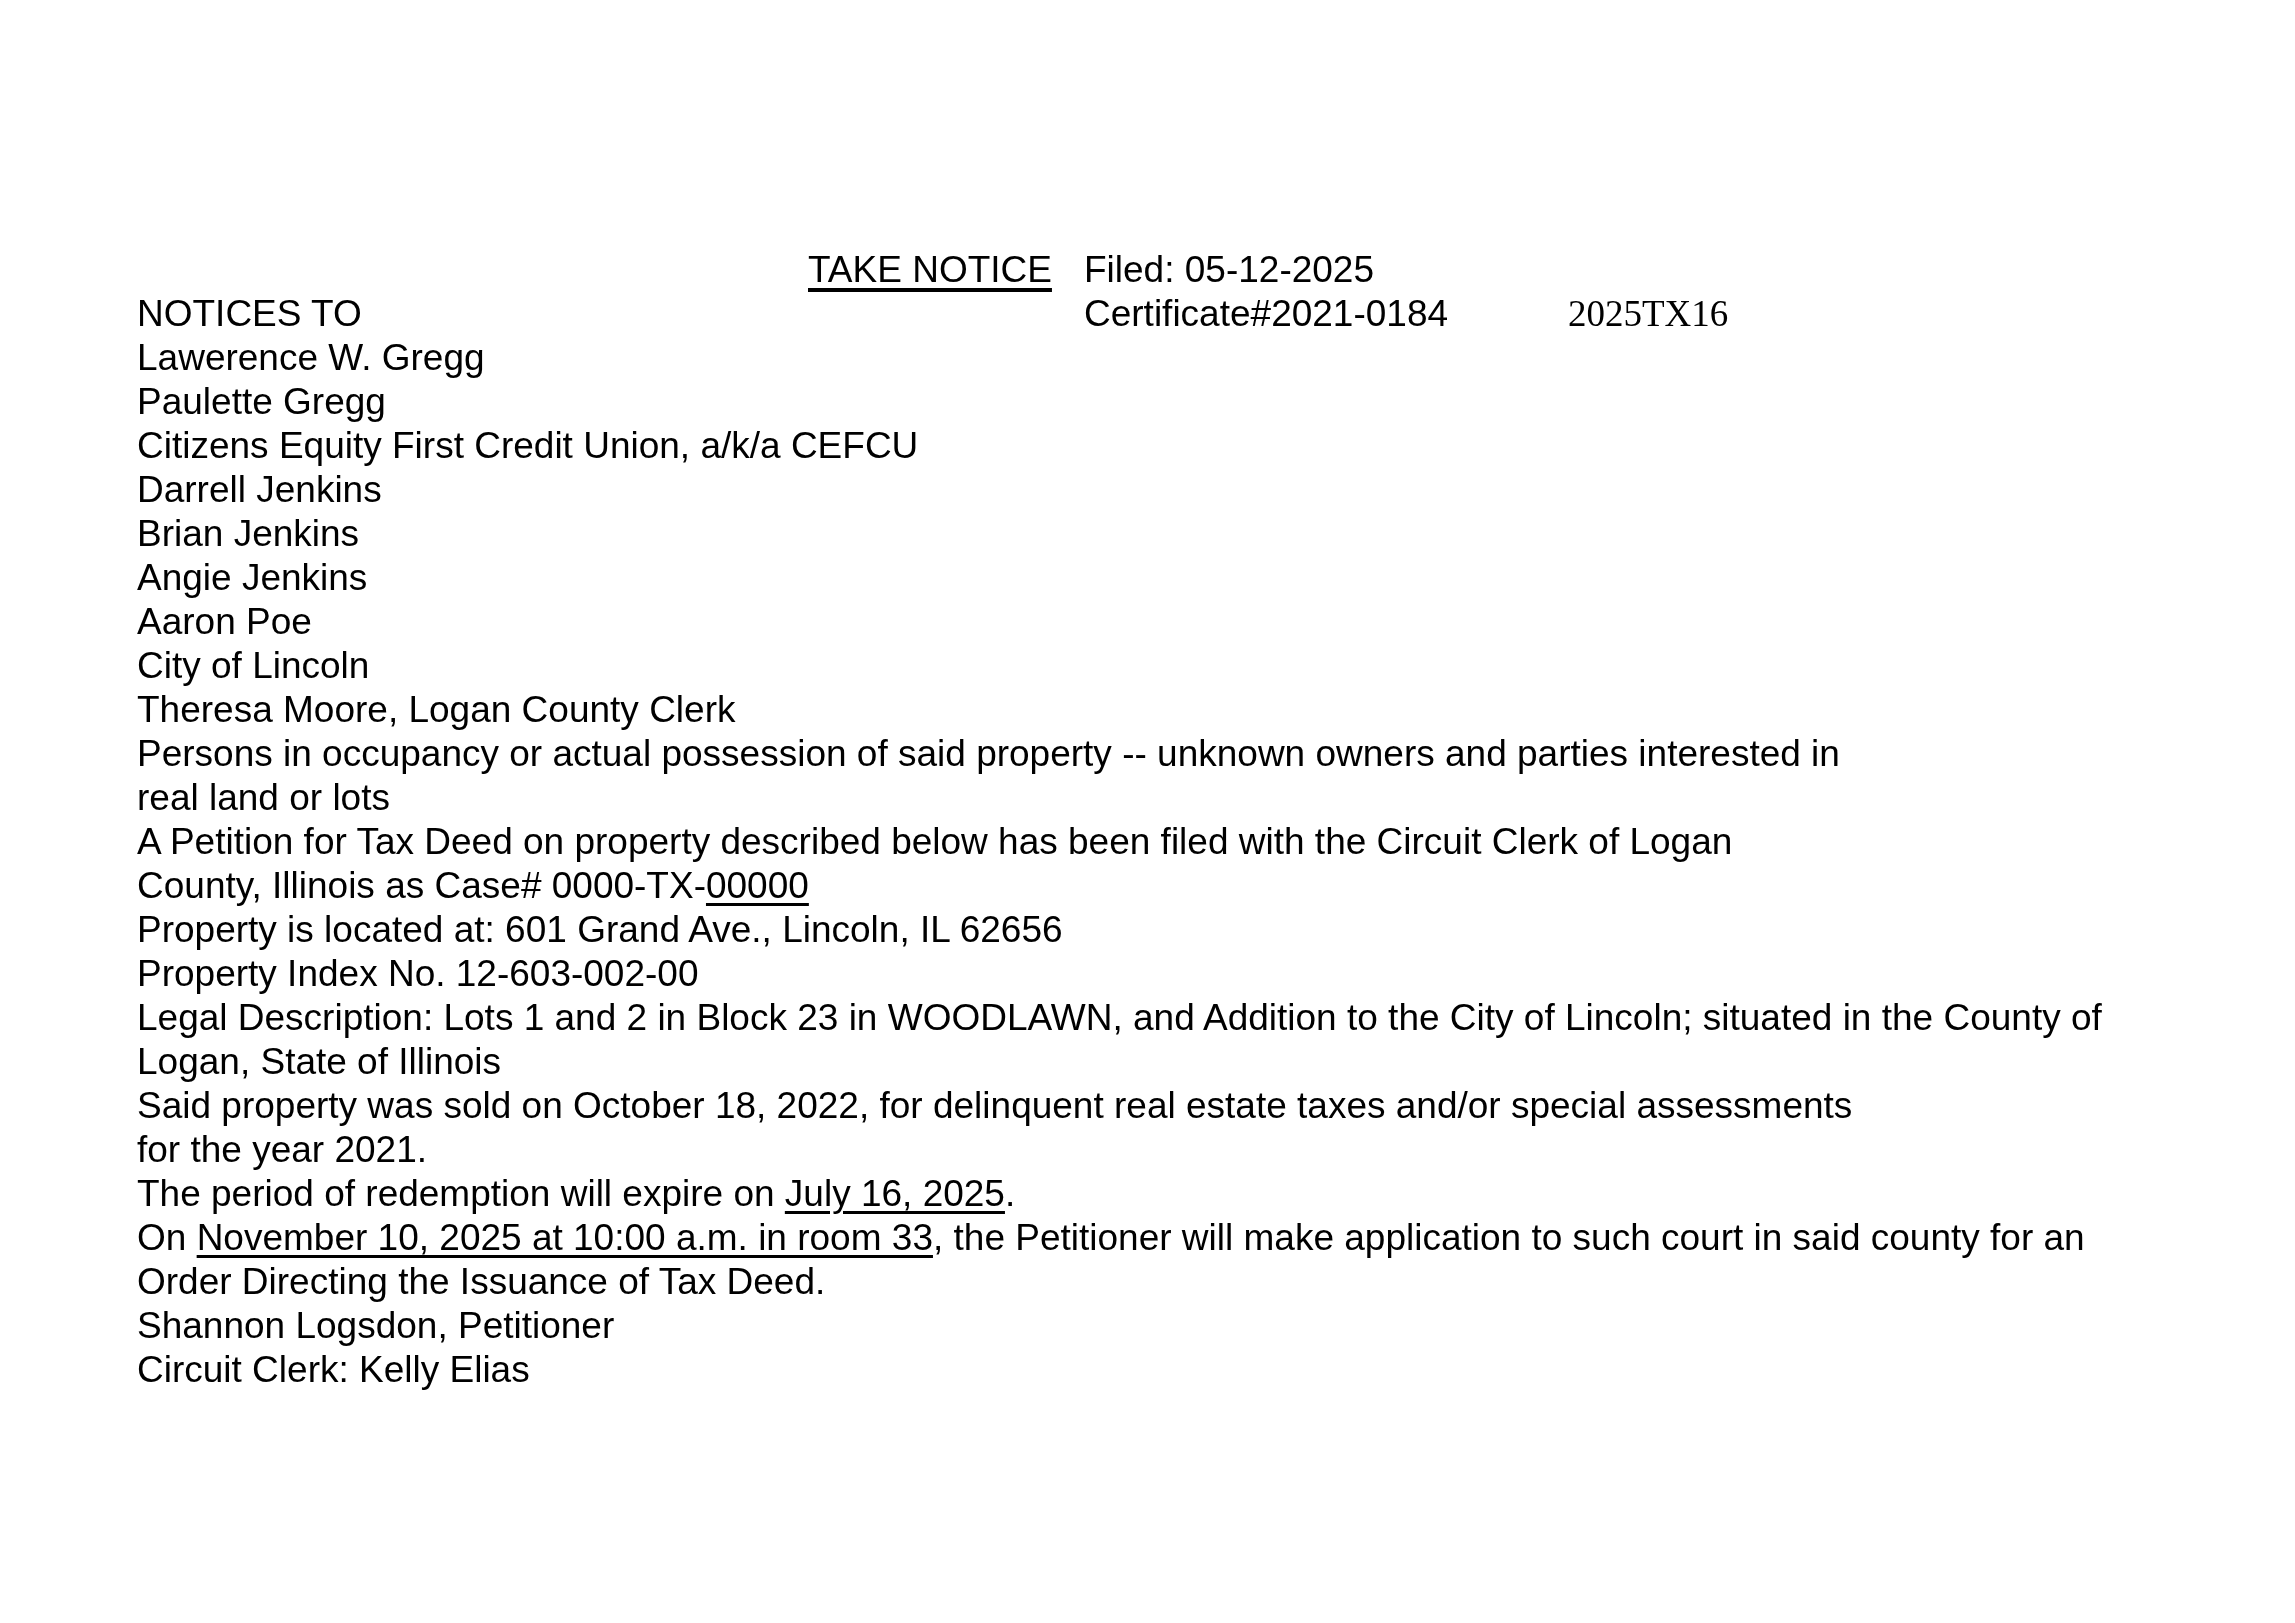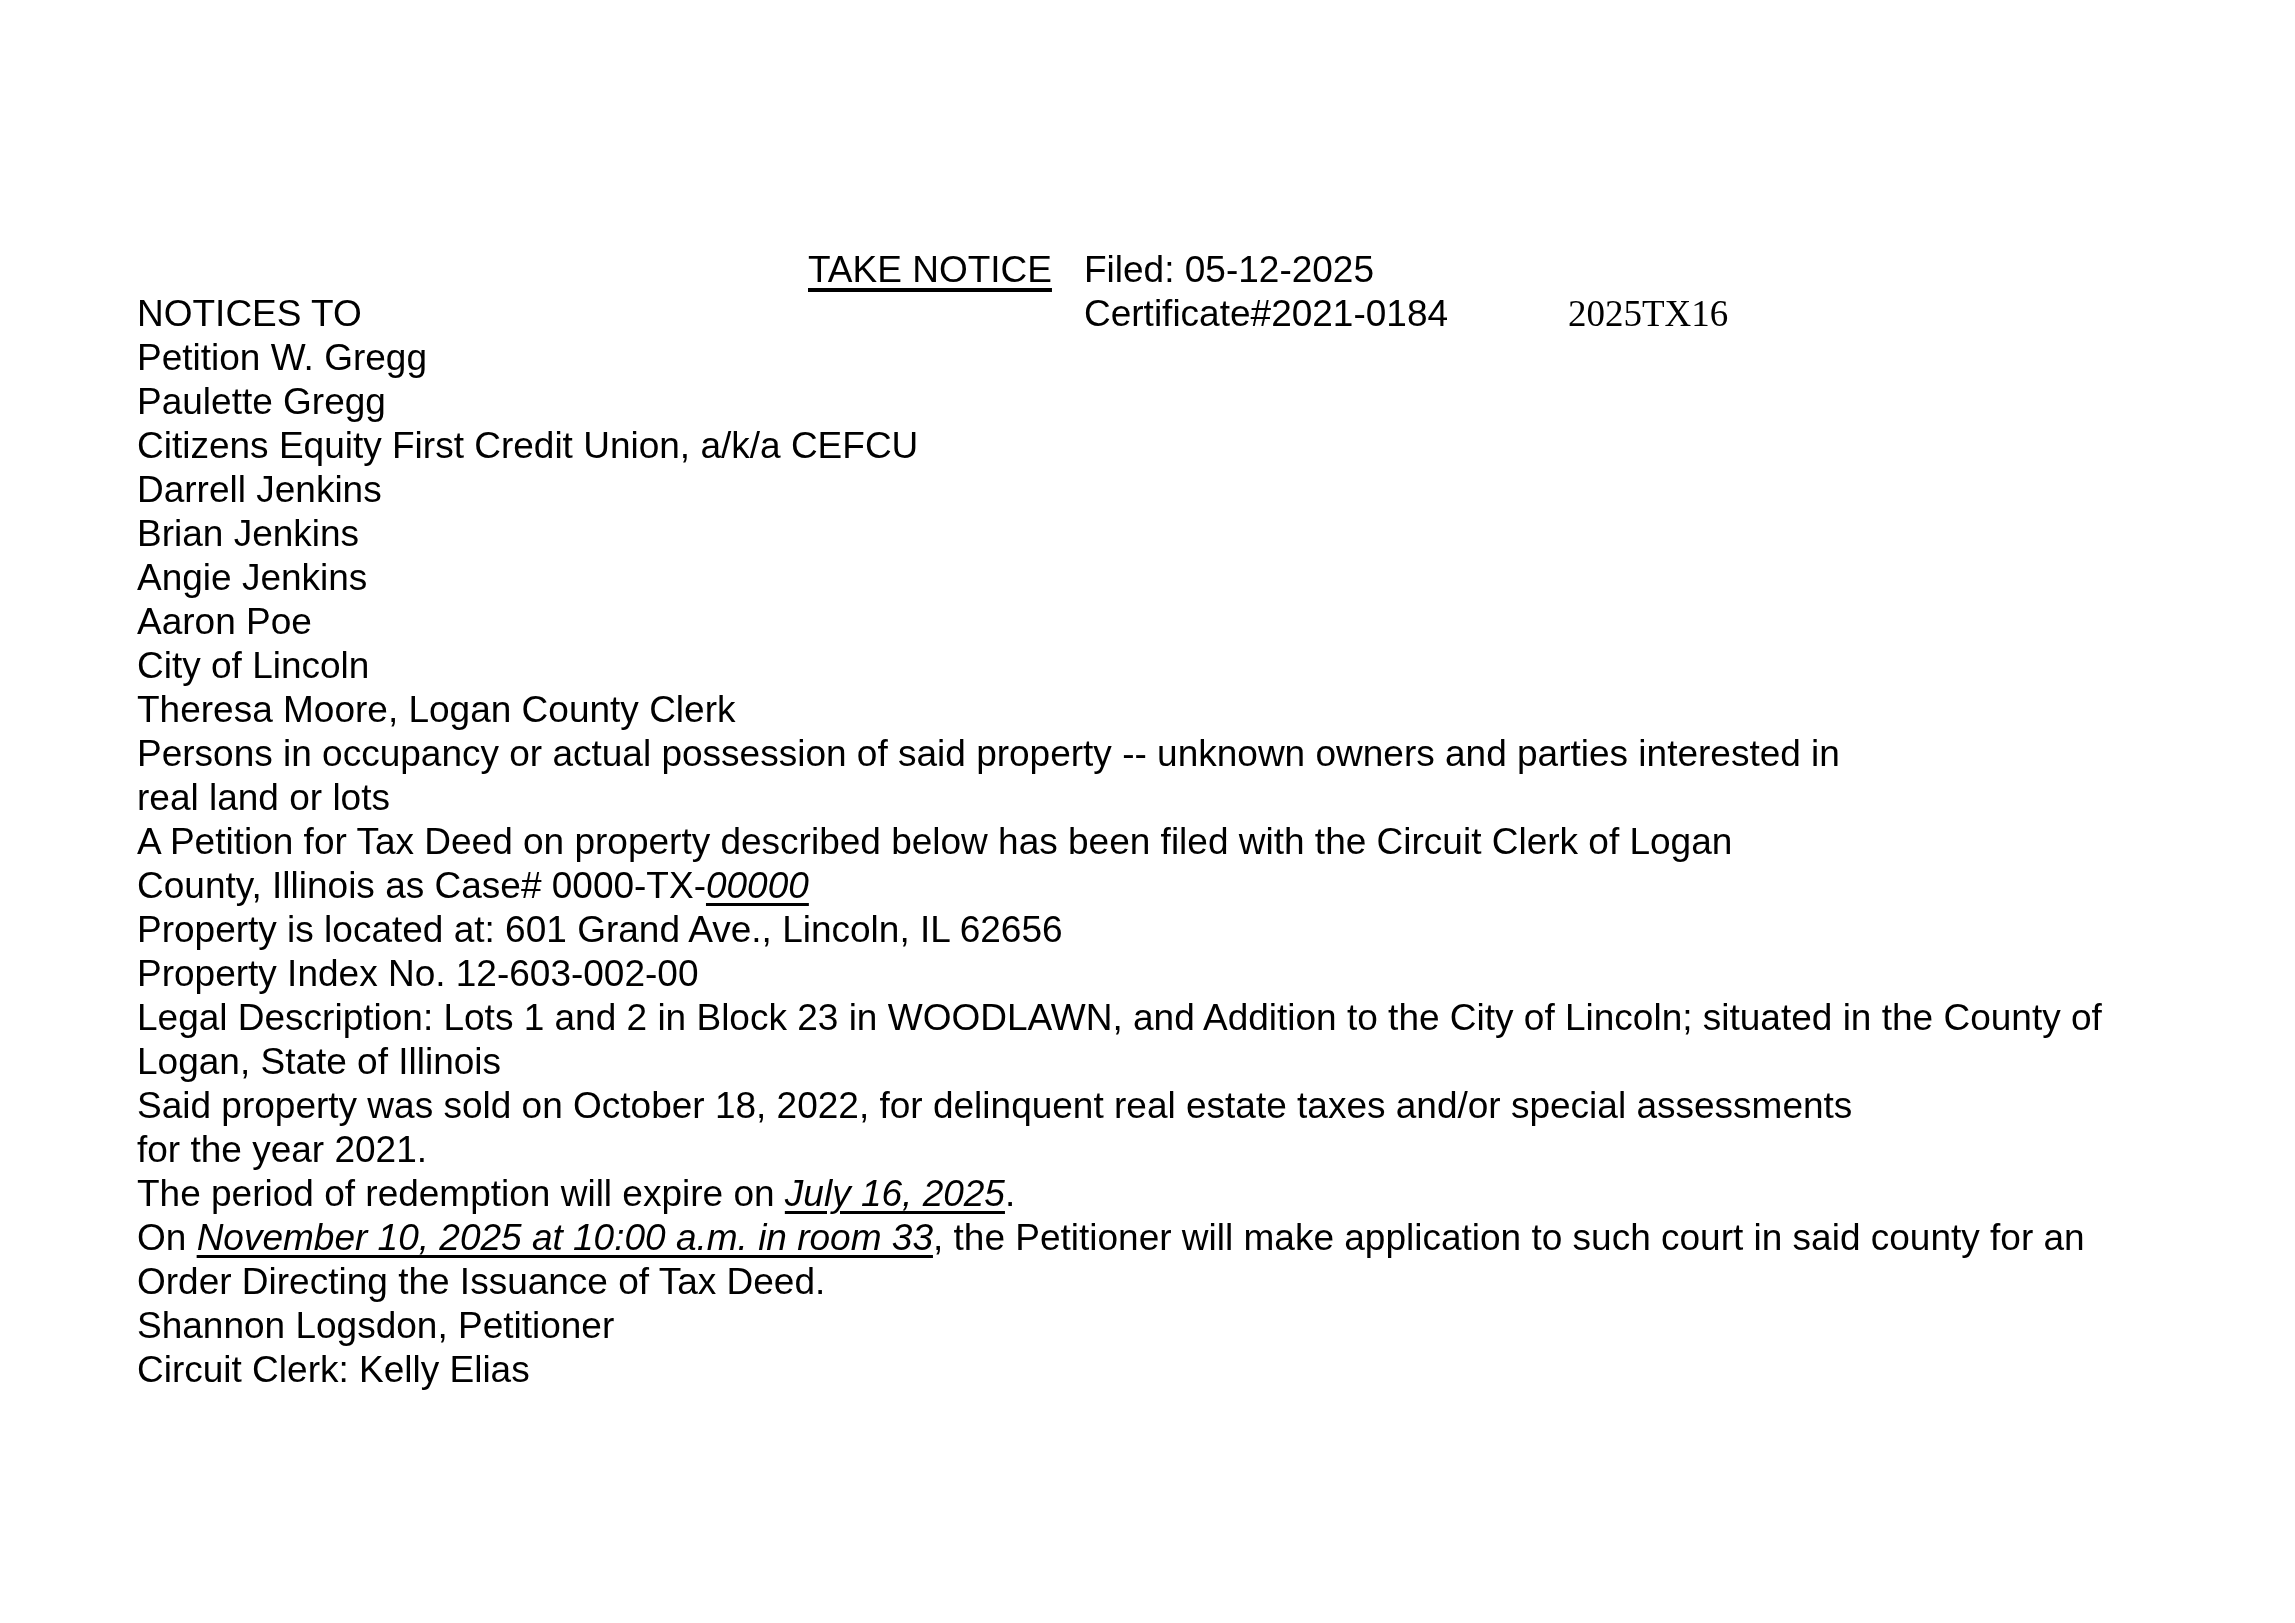--- a/index.html
+++ b/index.html
@@ -35,21 +35,20 @@
     top: 0;
     white-space: nowrap;
   }
   .pos-title   { left: 671px; }
   .pos-col2    { left: 947px; }
   .pos-docket  { left: 1431px; font-family: Liberation Serif, serif; }
   .u {
     text-decoration: underline;
     text-decoration-thickness: 2.7px;
     text-underline-offset: 5.4px;
-    font-style: italic;
   }
   .title-u {
     text-decoration: underline;
     text-decoration-thickness: 3.6px;
     text-underline-offset: 6.3px;
   }
   .line {
     white-space: nowrap;
   }
 </style>
@@ -63,21 +62,21 @@
     <span class="abs pos-col2">Filed: 05-12-2025</span>
   </div>
 
   <div class="hrow">
     <span class="abs" style="left:0;">NOTICES TO</span>
     <span class="abs pos-col2">Certificate#2021-0184</span>
     <span class="abs pos-docket">2025TX16</span>
   </div>
 
   <div>
-      <div class="line"><span class="">Petition W. Gregg</span></div>
+      <div class="line"><span class="">Lawerence W. Gregg</span></div>
       <div class="line"><span class="">Paulette Gregg</span></div>
       <div class="line"><span class="">Citizens Equity First Credit Union, a/k/a CEFCU</span></div>
       <div class="line"><span class="">Darrell Jenkins</span></div>
       <div class="line"><span class="">Brian Jenkins</span></div>
       <div class="line"><span class="">Angie Jenkins</span></div>
       <div class="line"><span class="">Aaron Poe</span></div>
       <div class="line"><span class="">City of Lincoln</span></div>
       <div class="line"><span class="">Theresa Moore, Logan County Clerk</span></div>
       <div class="line"><span class="">Persons in occupancy or actual possession of said property -- unknown owners and parties interested in</span></div>
       <div class="line"><span class="">real land or lots</span></div>

